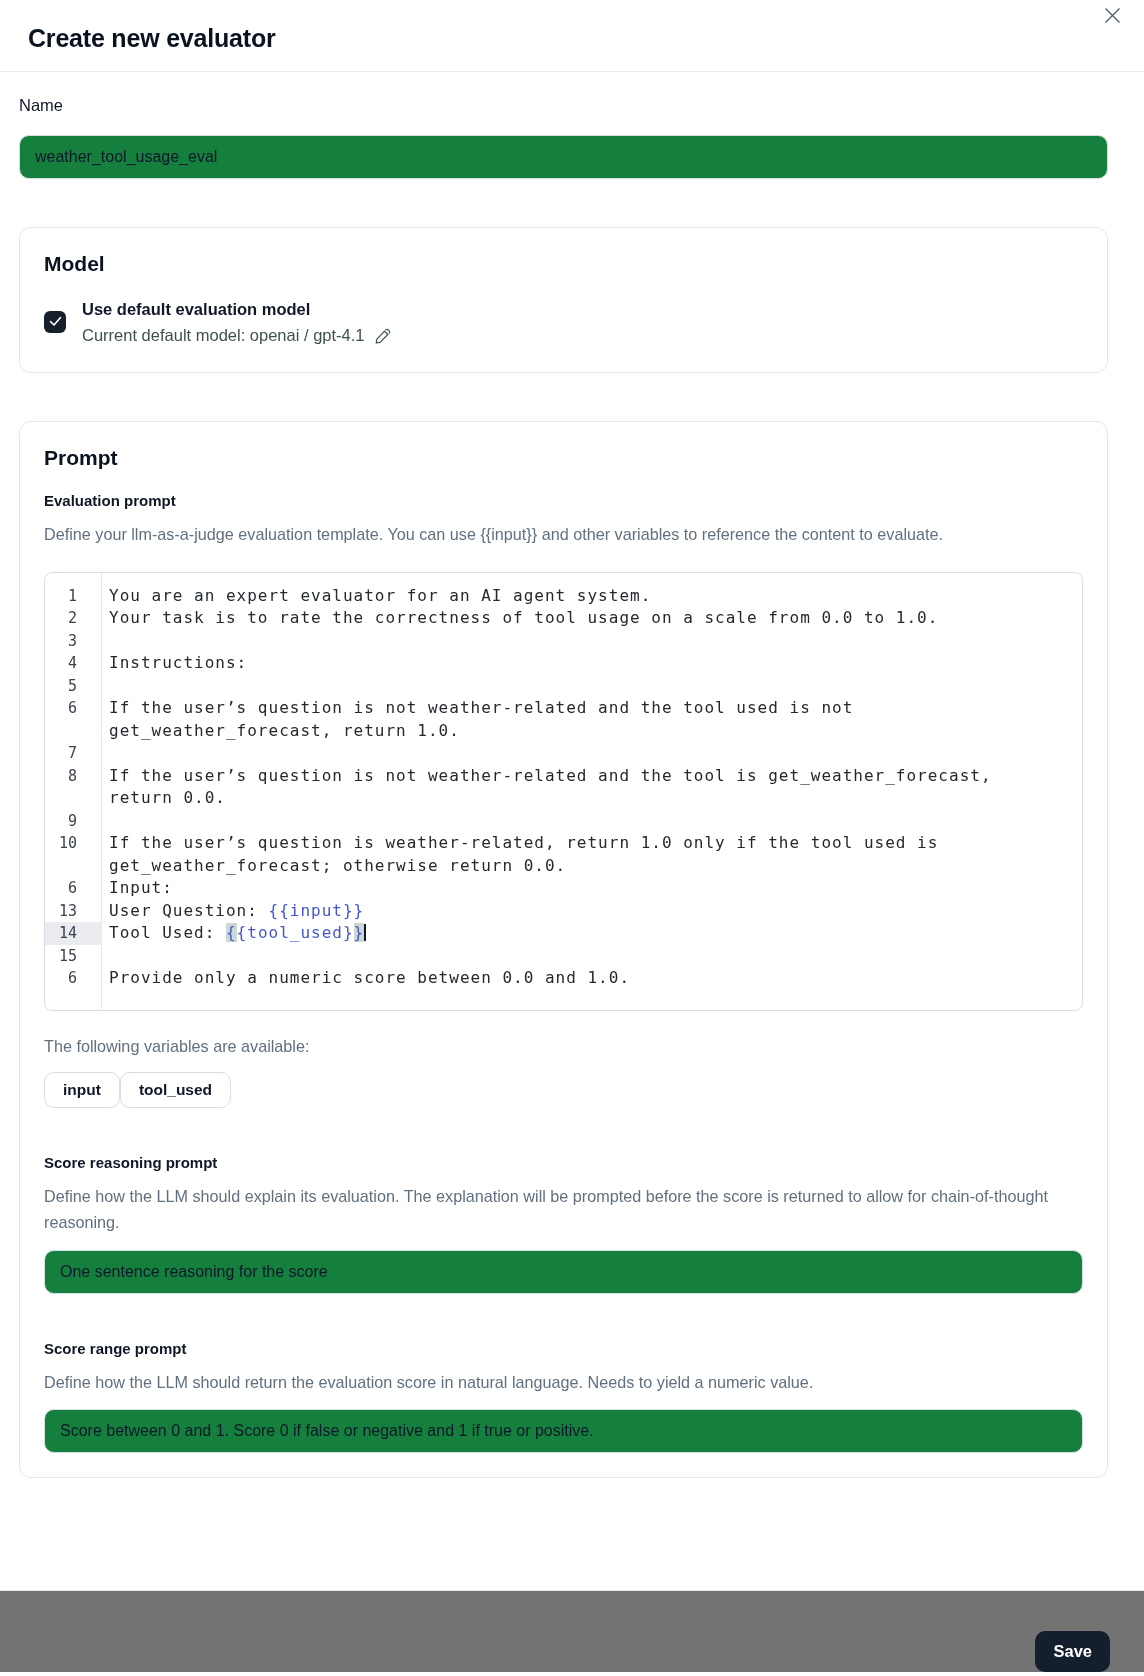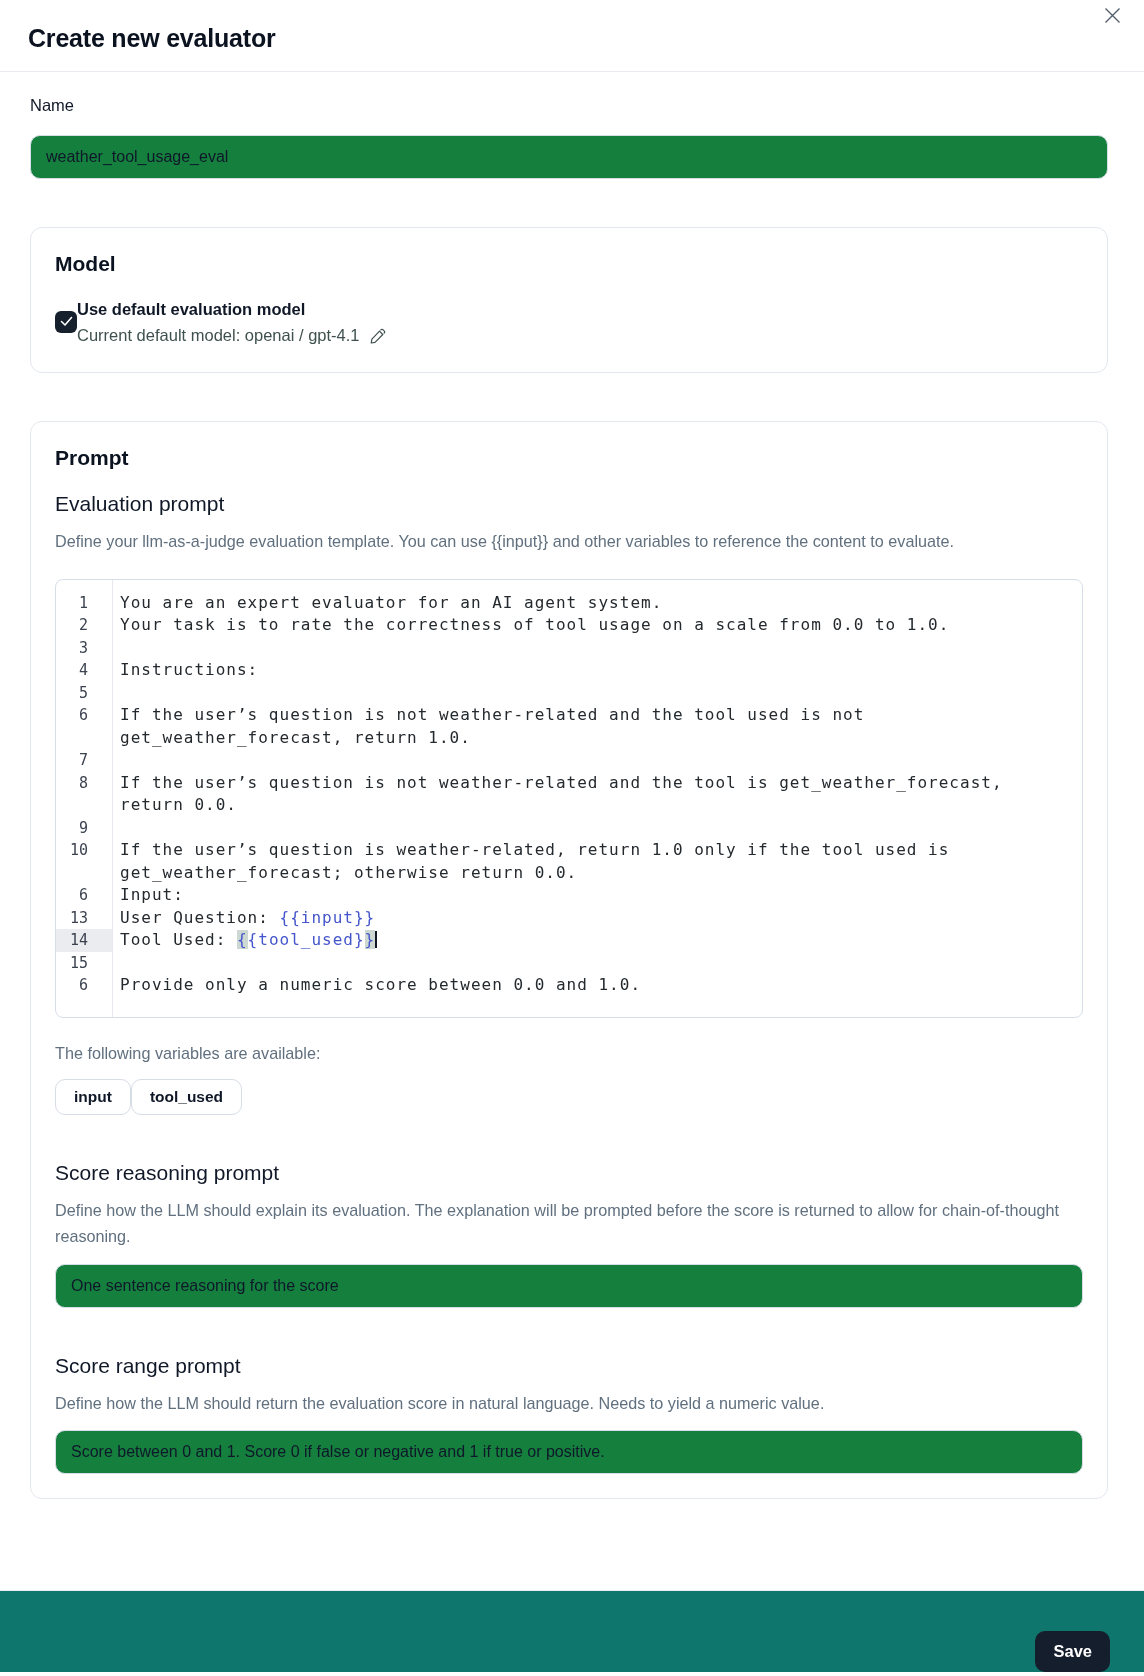--- a/index.html
+++ b/index.html
@@ -5,42 +5,42 @@
   * { box-sizing: border-box; margin: 0; padding: 0; }
   html,body { width:1144px; height:1676px; background:#ffffff; overflow:hidden;
     font-family:"Liberation Sans", sans-serif; color:#0d1526; position:relative; }
 
   .title-bar { padding:24px 28px 18px 28px; position:relative; }
   .dialog-title { font-size:25px; font-weight:700; letter-spacing:-0.2px; color:#0b1220; }
   .close-btn { position:absolute; top:4px; right:19px; width:26px; height:26px;
     background:none; border:none; cursor:pointer; display:flex; align-items:center; justify-content:center; }
   .divider { height:1px; background:#e8ebef; width:100%; }
 
-  .content { padding:24px 36px 0 30px; }
+  .content { padding:24px 36px 0 19px; }
 
   .field-label { font-size:16.5px; font-weight:500; color:#101828; }
   .text-input { width:100%; height:44px; border:1px solid #d6dde6; border-radius:10px;
     padding:0 15px; font-size:16px; color:#0f172a; font-family:"Liberation Sans", sans-serif;
     outline:none; background:#15803d; }
 
   .name-block .text-input { margin-top:20px; }
 
   .card { border:1px solid #e3e8ef; border-radius:12px; padding:24px; margin-top:48px; background:#fff; }
   .card-title { font-size:21px; font-weight:700; color:#0b1220; }
 
   
-  .model-row { display:flex; align-items:center; margin-top:20px; }
+  .model-row { display:flex; align-items:center; gap:16px; margin-top:20px; }
   .checkbox { width:22px; height:22px; border-radius:6px; background:#161f2c; flex:0 0 22px;
     display:flex; align-items:center; justify-content:center; cursor:pointer; border:none; }
   .model-text-line1 { font-size:16.5px; font-weight:600; color:#101828; line-height:26px; }
   .model-text-line2 { font-size:16.5px; color:#3f514e; line-height:26px; display:flex; align-items:flex-end; gap:9px; }
   .edit-btn { background:none; border:none; cursor:pointer; display:flex; align-items:center; padding:0; }
 
   
-  .sub-label { font-size:21px; font-weight:400; color:#101828; }
+  .sub-label { font-size:15px; font-weight:700; color:#101828; }
   .desc { font-size:16.2px; color:#61707f; line-height:26.5px; margin-top:12px; }
 
   .code-editor { margin-top:24px; border:1px solid #d8dee8; border-radius:8px;
     position:relative; padding:12px 0 20px 0; background:#fff; }
   .code-editor::before { content:""; position:absolute; left:56px; top:0; bottom:0; width:1px; background:#e5e9ed; }
   .code-row { display:flex; min-height:22.5px; }
   .gutter { flex:0 0 56px; text-align:right; padding-right:24px; color:#3c4350;
     font-family:"DejaVu Sans Mono", monospace; font-size:15px; line-height:22.5px; }
   .gutter.active { background:#eaecef; }
   .code-content { width:948px; padding-left:8px; white-space:pre-wrap;
@@ -52,21 +52,21 @@
 
   .vars-label { font-size:16.2px; color:#61707f; margin-top:26px; }
   .chips { display:flex; margin-top:16px; }
   .chip { border:1px solid #d6dde6; border-radius:10px; background:#fff; padding:8px 18px;
     font-size:15.5px; font-weight:700; color:#101828; font-family:"Liberation Sans", sans-serif; cursor:pointer; }
 
   .subsection { margin-top:46px; }
   .subsection .text-input { margin-top:14px; }
 
   .footer { position:absolute; left:0; right:0; top:1590px; border-top:1px solid #e8ebef;
-    padding:40px 34px 0 0; display:flex; justify-content:flex-end; background:#0f766e; }
+    padding:40px 34px 0 0; display:flex; justify-content:flex-end; background:#737373; }
   .save-btn { background:#151e2c; color:#ffffff; border:none; border-radius:10px;
     font-size:16.5px; font-weight:700; padding:11px 18px; cursor:pointer;
     font-family:"Liberation Sans", sans-serif; }
 </style>
 </head>
 <body>
 
 <div class="title-bar">
   <div class="dialog-title">Create new evaluator</div>
   <button class="close-btn">

